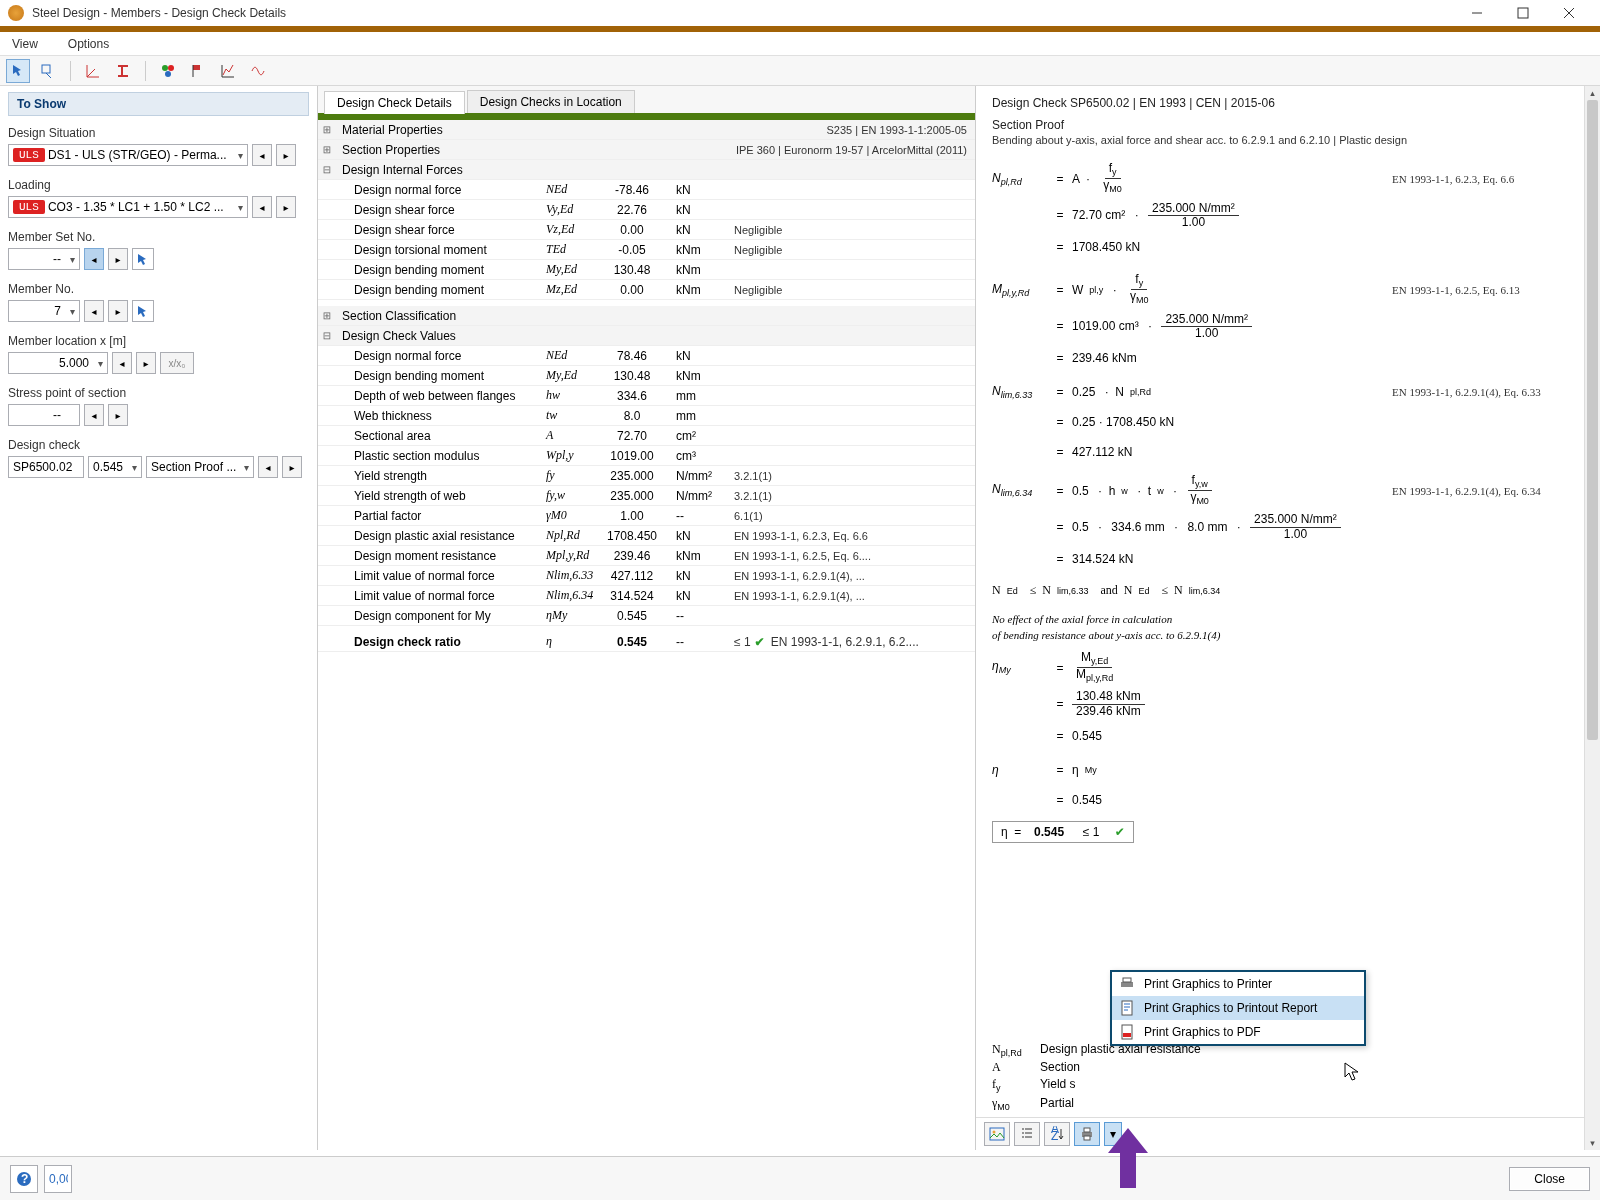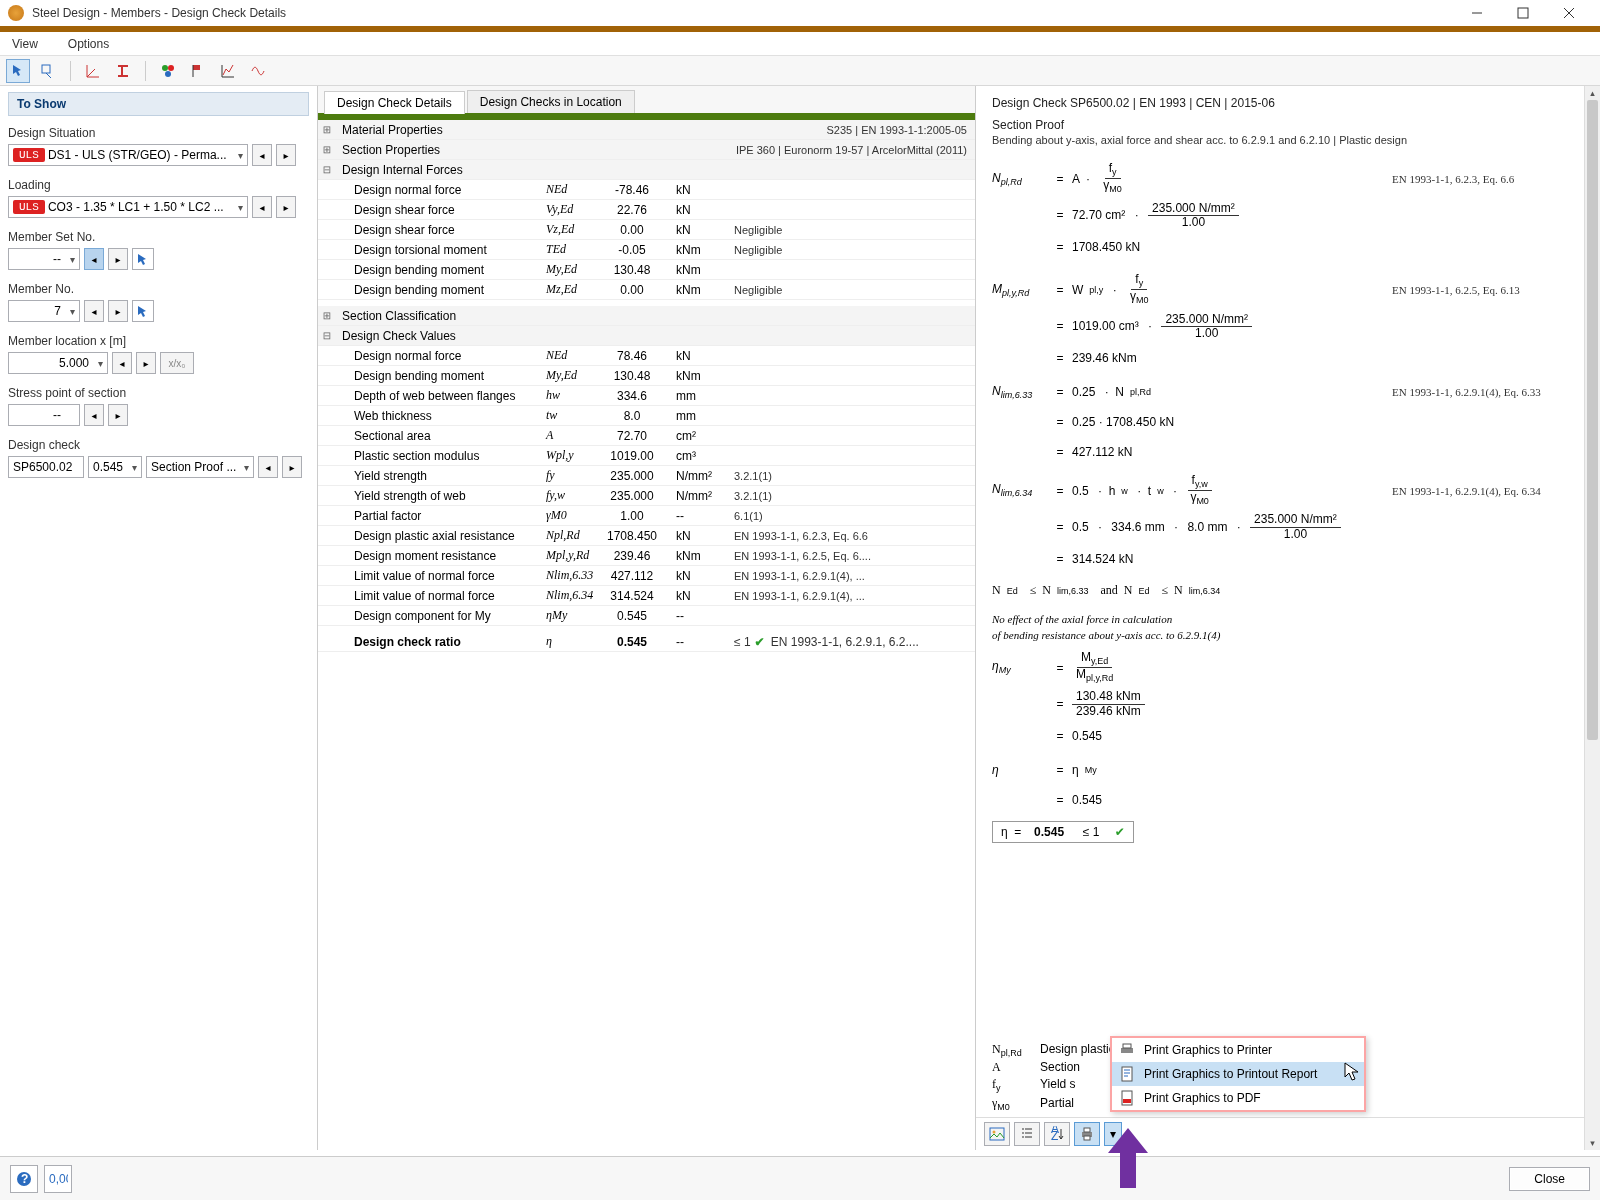--- a/index.html
+++ b/index.html
@@ -85,21 +85,21 @@
 .r-bottom { position: absolute; bottom: 0; left: 0; right: 16px; }
 .legend { padding: 4px 16px; font-size: 11px; }
 .legend-row { display: flex; gap: 8px; padding: 1px 0; }
 .legend-sym { width: 40px; font-family: "Times New Roman", serif; }
 .r-toolbar { display: flex; gap: 4px; padding: 4px 8px; border-top: 1px solid #ddd; }
 .rtbtn { width: 26px; height: 24px; border: 1px solid #abadb3; background: #f4f4f4; display: flex; align-items: center; justify-content: center; }
 .rtbtn.sel { background: #c8e0f4; border-color: #5a9bd5; }
 .rtbtn.split { width: 18px; }
 
 
-.ctx { position: absolute; left: 1110px; top: 1036px; width: 256px; background: #fff; border: 2px solid #fca5a5; box-shadow: 2px 2px 6px rgba(0,0,0,0.2); z-index: 100; }
+.ctx { position: absolute; left: 1110px; top: 970px; width: 256px; background: #fff; border: 2px solid #0c4a6e; box-shadow: 2px 2px 6px rgba(0,0,0,0.2); z-index: 100; }
 .ctx-item { display: flex; align-items: center; height: 24px; padding: 0 6px; gap: 8px; }
 .ctx-item.hover { background: #c8e0f4; }
 .ctx-icon { width: 18px; height: 18px; display: flex; align-items: center; justify-content: center; }
 .cursor { position: absolute; left: 1344px; top: 1062px; z-index: 101; }
 .cursor svg { width: 16px; height: 20px; }
 
 
 .big-arrow { position: absolute; left: 1108px; top: 1128px; z-index: 99; }
 .big-arrow svg { width: 40px; height: 60px; }
 

